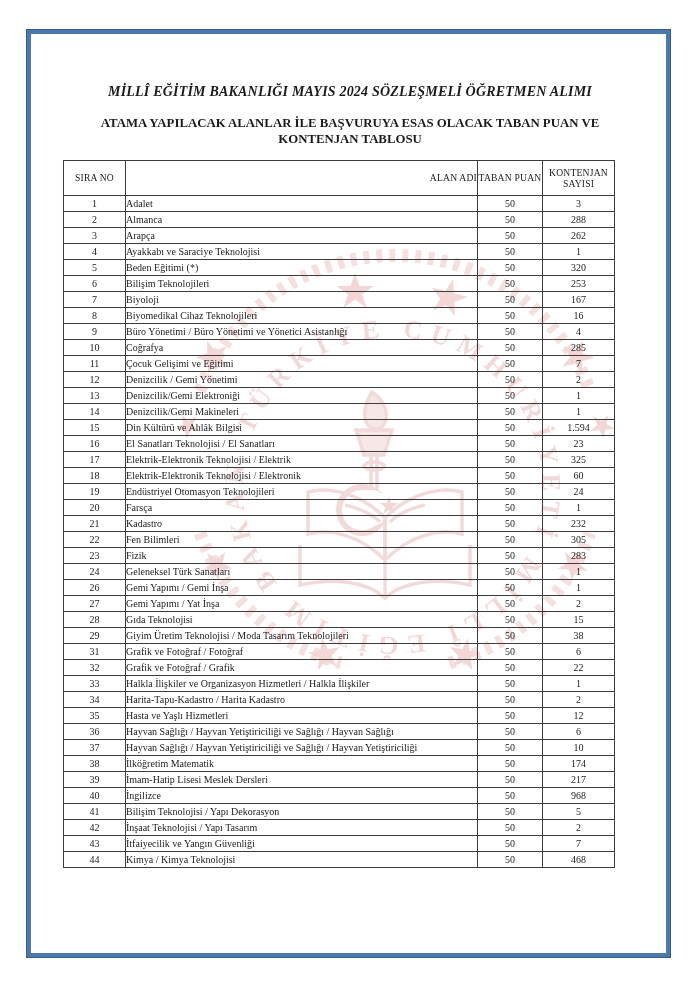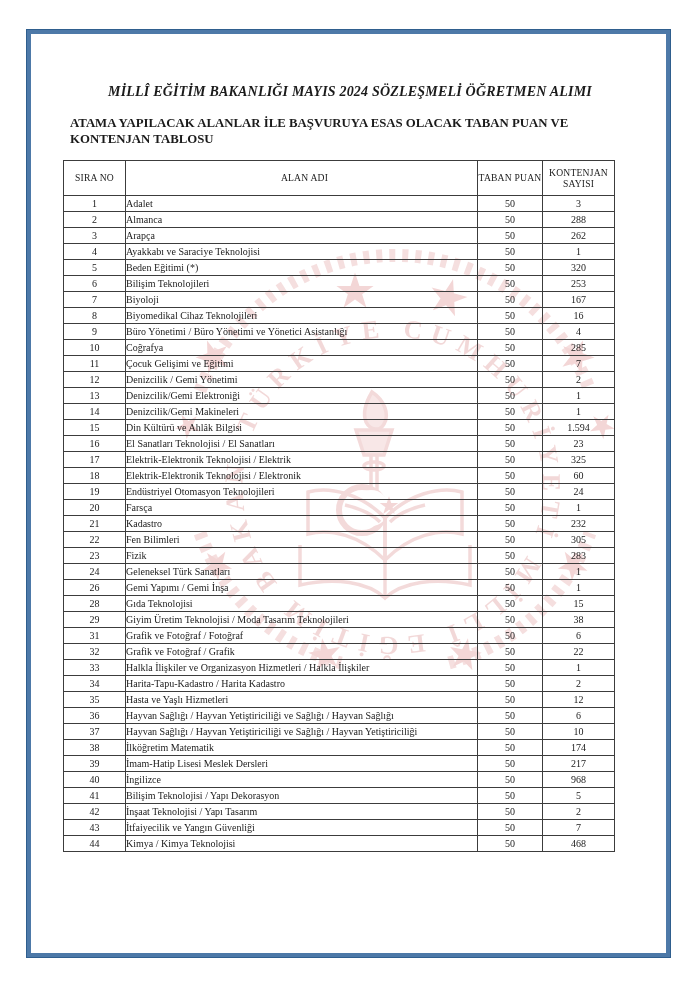--- a/index.html
+++ b/index.html
@@ -16,36 +16,36 @@
   }
   .watermark{
     position:absolute;left:150px;top:225px;width:490px;height:480px;z-index:0;
   }
   .content{position:absolute;left:0;top:0;width:700px;height:990px;z-index:1;}
   .title1{
     position:absolute;left:50px;top:84px;width:600px;text-align:center;
     font-weight:bold;font-size:14px;letter-spacing:.2px;font-style:italic;
   }
   .title2{
-    position:absolute;left:70px;top:116px;width:560px;text-align:left;
+    position:absolute;left:70px;top:116px;width:560px;text-align:center;
     font-weight:bold;font-size:12.8px;line-height:15.5px;
   }
   table.main{
     position:absolute;left:63px;top:160px;width:551px;
     border-collapse:collapse;table-layout:fixed;background:transparent;
   }
   table.main th,table.main td{
     border:1px solid #3c3c3c;padding:0;font-weight:normal;
     overflow:hidden;white-space:nowrap;background:transparent;
   }
   table.main thead th{
     height:34px;font-size:9.6px;text-align:center;vertical-align:middle;
     white-space:normal;line-height:11.5px;letter-spacing:.2px;
   }
-  table.main thead th.alan{text-align:center;padding-left:6px;}
+  table.main thead th.alan{text-align:right;padding-left:6px;}
   table.main td{height:15px;font-size:10px;vertical-align:middle;}
   td.c-no,td.c-puan,td.c-kont{text-align:center;}
   td.c-alan{text-align:left;padding-left:6px;}
 </style>
 </head>
 <body>
 
 <svg class="watermark" viewBox="150 225 490 480" aria-hidden="true">
   <g opacity="0.33" transform="translate(0,0)">
 
@@ -260,20 +260,26 @@
           <td class="c-puan">50</td>
           <td class="c-kont">1</td>
         </tr>
         <tr>
           <td class="c-no">26</td>
           <td class="c-alan">Gemi Yapımı / Gemi İnşa</td>
           <td class="c-puan">50</td>
           <td class="c-kont">1</td>
         </tr>
         <tr>
+          <td class="c-no">27</td>
+          <td class="c-alan">Gemi Yapımı / Yat İnşa</td>
+          <td class="c-puan">50</td>
+          <td class="c-kont">2</td>
+        </tr>
+        <tr>
           <td class="c-no">28</td>
           <td class="c-alan">Gıda Teknolojisi</td>
           <td class="c-puan">50</td>
           <td class="c-kont">15</td>
         </tr>
         <tr>
           <td class="c-no">29</td>
           <td class="c-alan">Giyim Üretim Teknolojisi / Moda Tasarım Teknolojileri</td>
           <td class="c-puan">50</td>
           <td class="c-kont">38</td>

